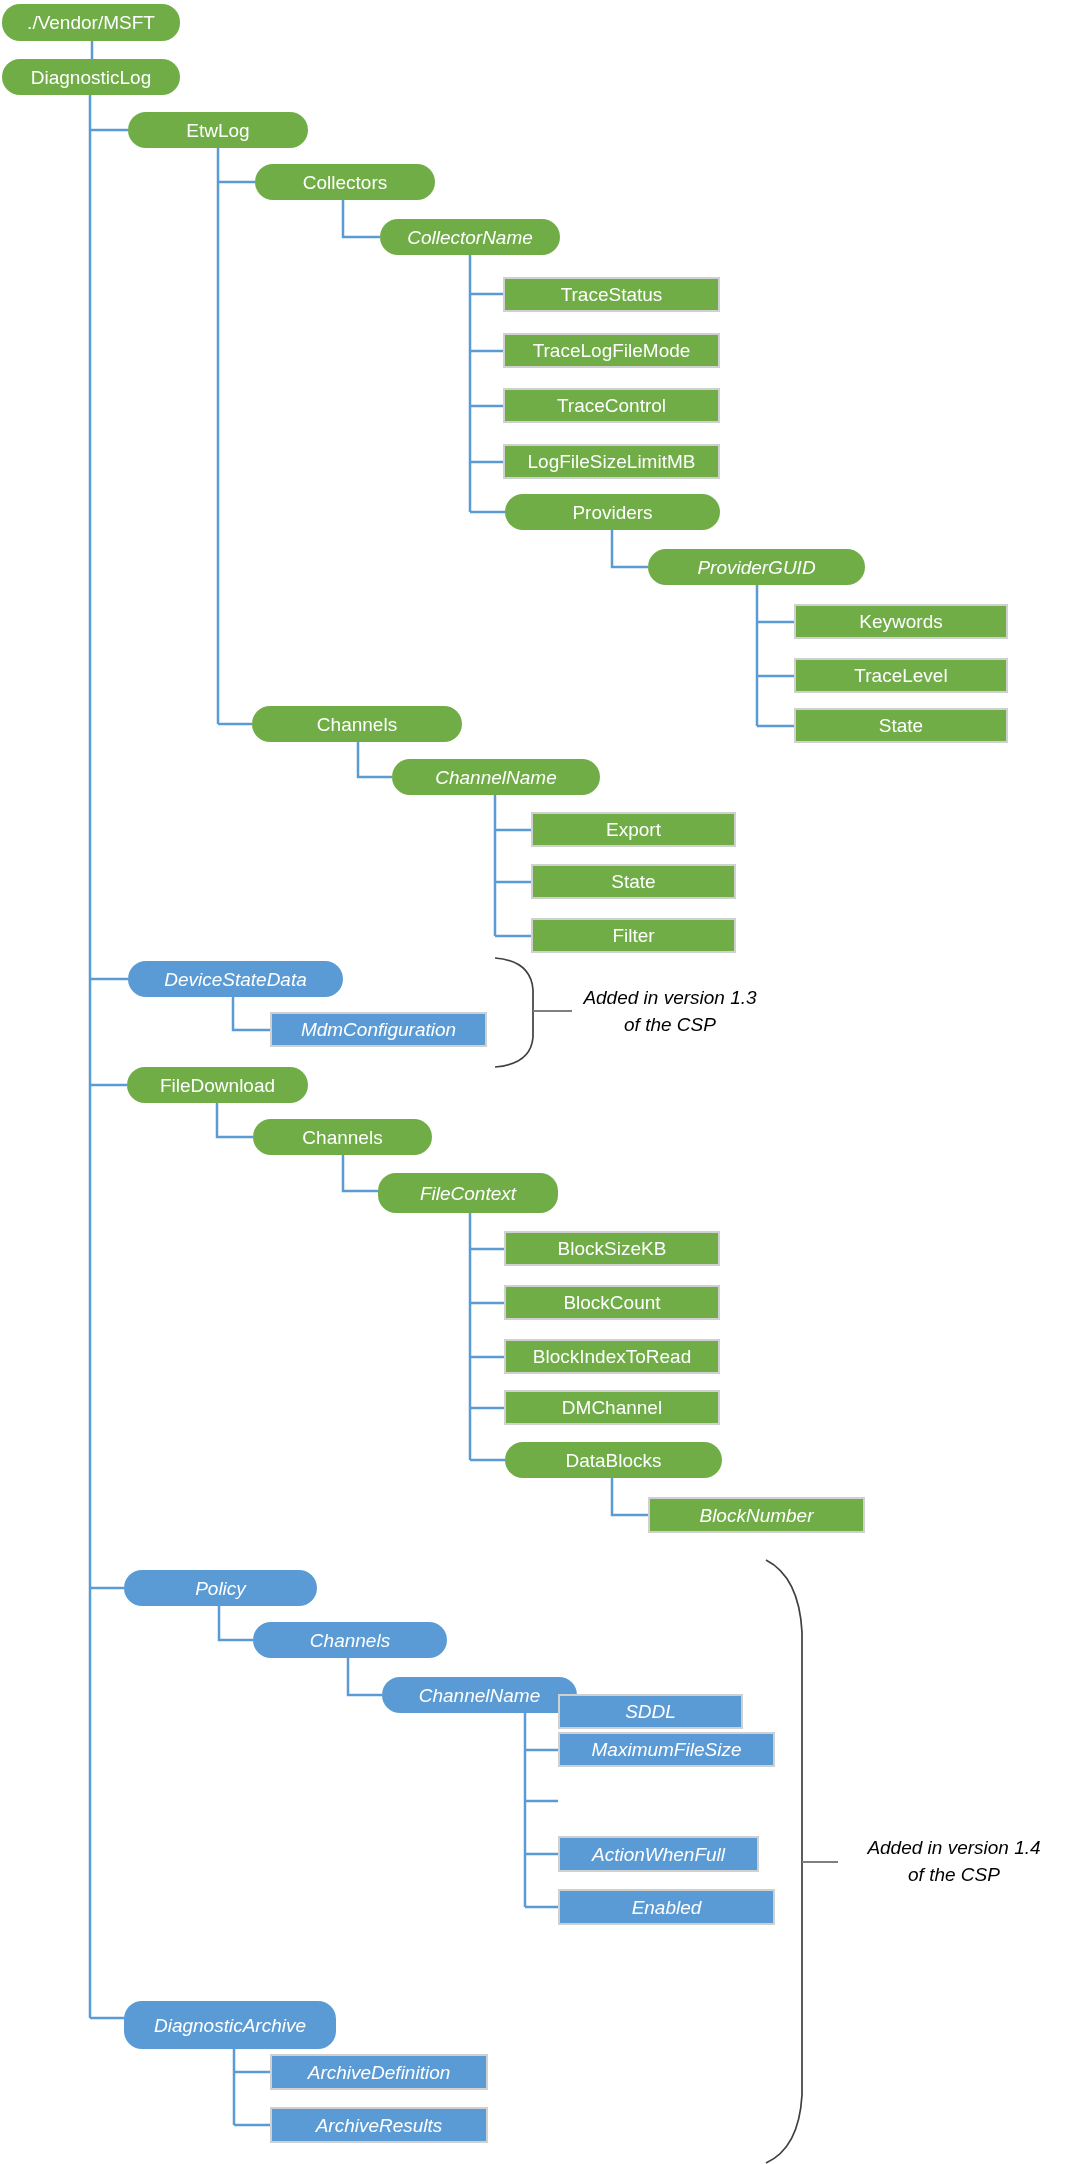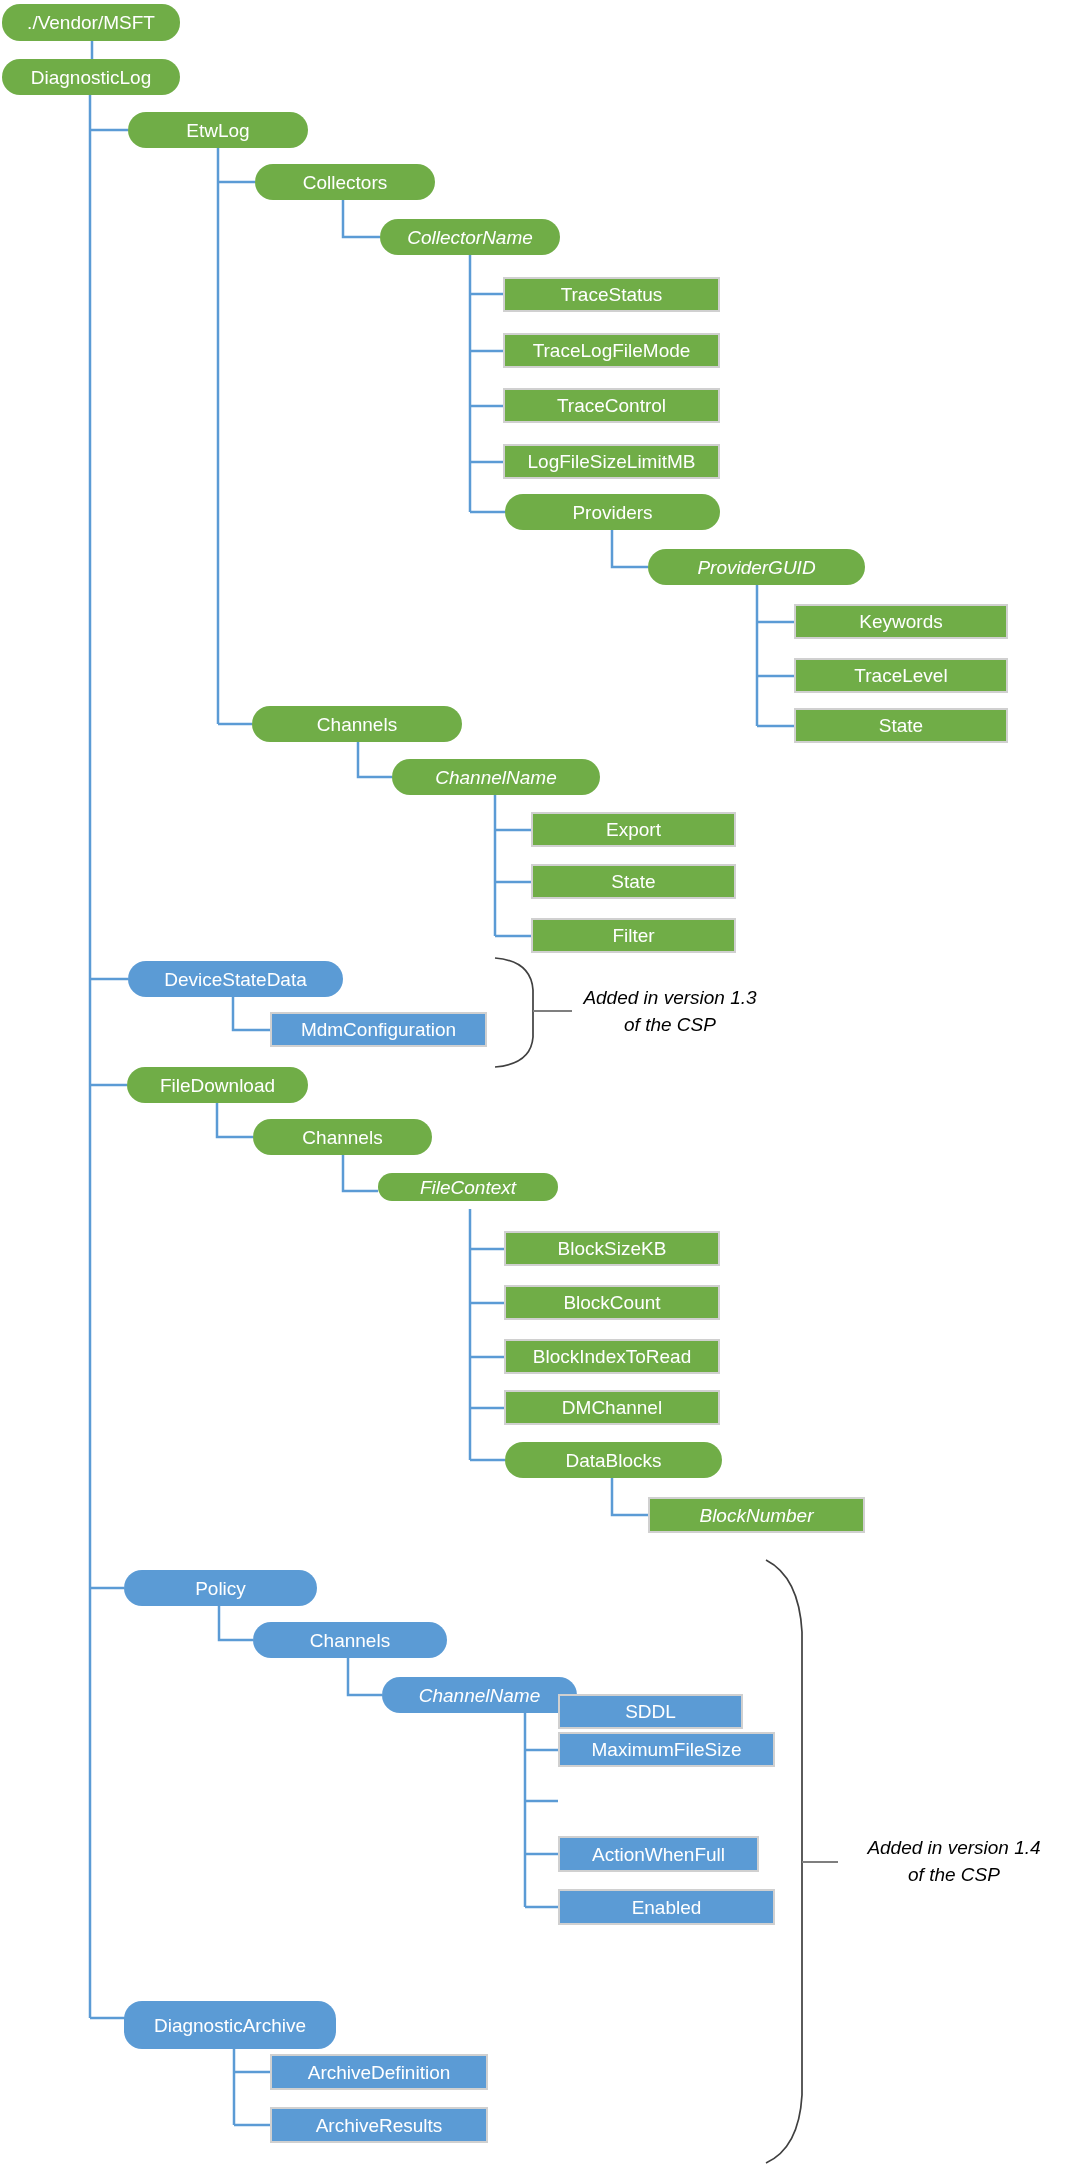--- a/index.html
+++ b/index.html
@@ -14,21 +14,21 @@
   .node{
     position:absolute;
     box-sizing:border-box;
     display:flex;align-items:center;justify-content:center;
     color:#ffffff;
     font-size:19px;
     line-height:1;
     white-space:nowrap;
   }
   .green{background:#70AD47;text-align:right;}
-  .blue{background:#5B9BD5;}
+  .blue{background:#5B9BD5;font-style:italic;}
   .pill{border-radius:18px;}
   .rect{border-radius:0;border:2px solid #d0d0d0;}
   .italic{font-style:italic;}
   .annotation{
     position:absolute;
     color:#000000;
     font-size:19px;
     line-height:27px;
     text-align:center;
   }
@@ -91,21 +91,21 @@
   <div class="node pill green italic" style="left:392px;top:759px;width:208px;height:36px">ChannelName</div>
   <div class="node rect green" style="left:531px;top:812px;width:205px;height:35px">Export</div>
   <div class="node rect green" style="left:531px;top:864px;width:205px;height:35px">State</div>
   <div class="node rect green" style="left:531px;top:918px;width:205px;height:35px">Filter</div>
 
   <div class="node pill blue" style="left:128px;top:961px;width:215px;height:36px">DeviceStateData</div>
   <div class="node rect blue" style="left:270px;top:1012px;width:217px;height:35px">MdmConfiguration</div>
 
   <div class="node pill green" style="left:127px;top:1067px;width:181px;height:36px">FileDownload</div>
   <div class="node pill green" style="left:253px;top:1119px;width:179px;height:36px">Channels</div>
-  <div class="node pill green italic" style="left:378px;top:1173px;width:180px;height:28px">FileContext</div>
+  <div class="node pill green italic" style="left:378px;top:1173px;width:180px;height:40px">FileContext</div>
   <div class="node rect green" style="left:504px;top:1231px;width:216px;height:35px">BlockSizeKB</div>
   <div class="node rect green" style="left:504px;top:1285px;width:216px;height:35px">BlockCount</div>
   <div class="node rect green" style="left:504px;top:1339px;width:216px;height:35px">BlockIndexToRead</div>
   <div class="node rect green" style="left:504px;top:1390px;width:216px;height:35px">DMChannel</div>
   <div class="node pill green" style="left:505px;top:1442px;width:217px;height:36px">DataBlocks</div>
   <div class="node rect green italic" style="left:648px;top:1497px;width:217px;height:36px">BlockNumber</div>
 
   <div class="node pill blue" style="left:124px;top:1570px;width:193px;height:36px">Policy</div>
   <div class="node pill blue" style="left:253px;top:1622px;width:194px;height:36px">Channels</div>
   <div class="node pill blue italic" style="left:382px;top:1677px;width:195px;height:36px">ChannelName</div>

